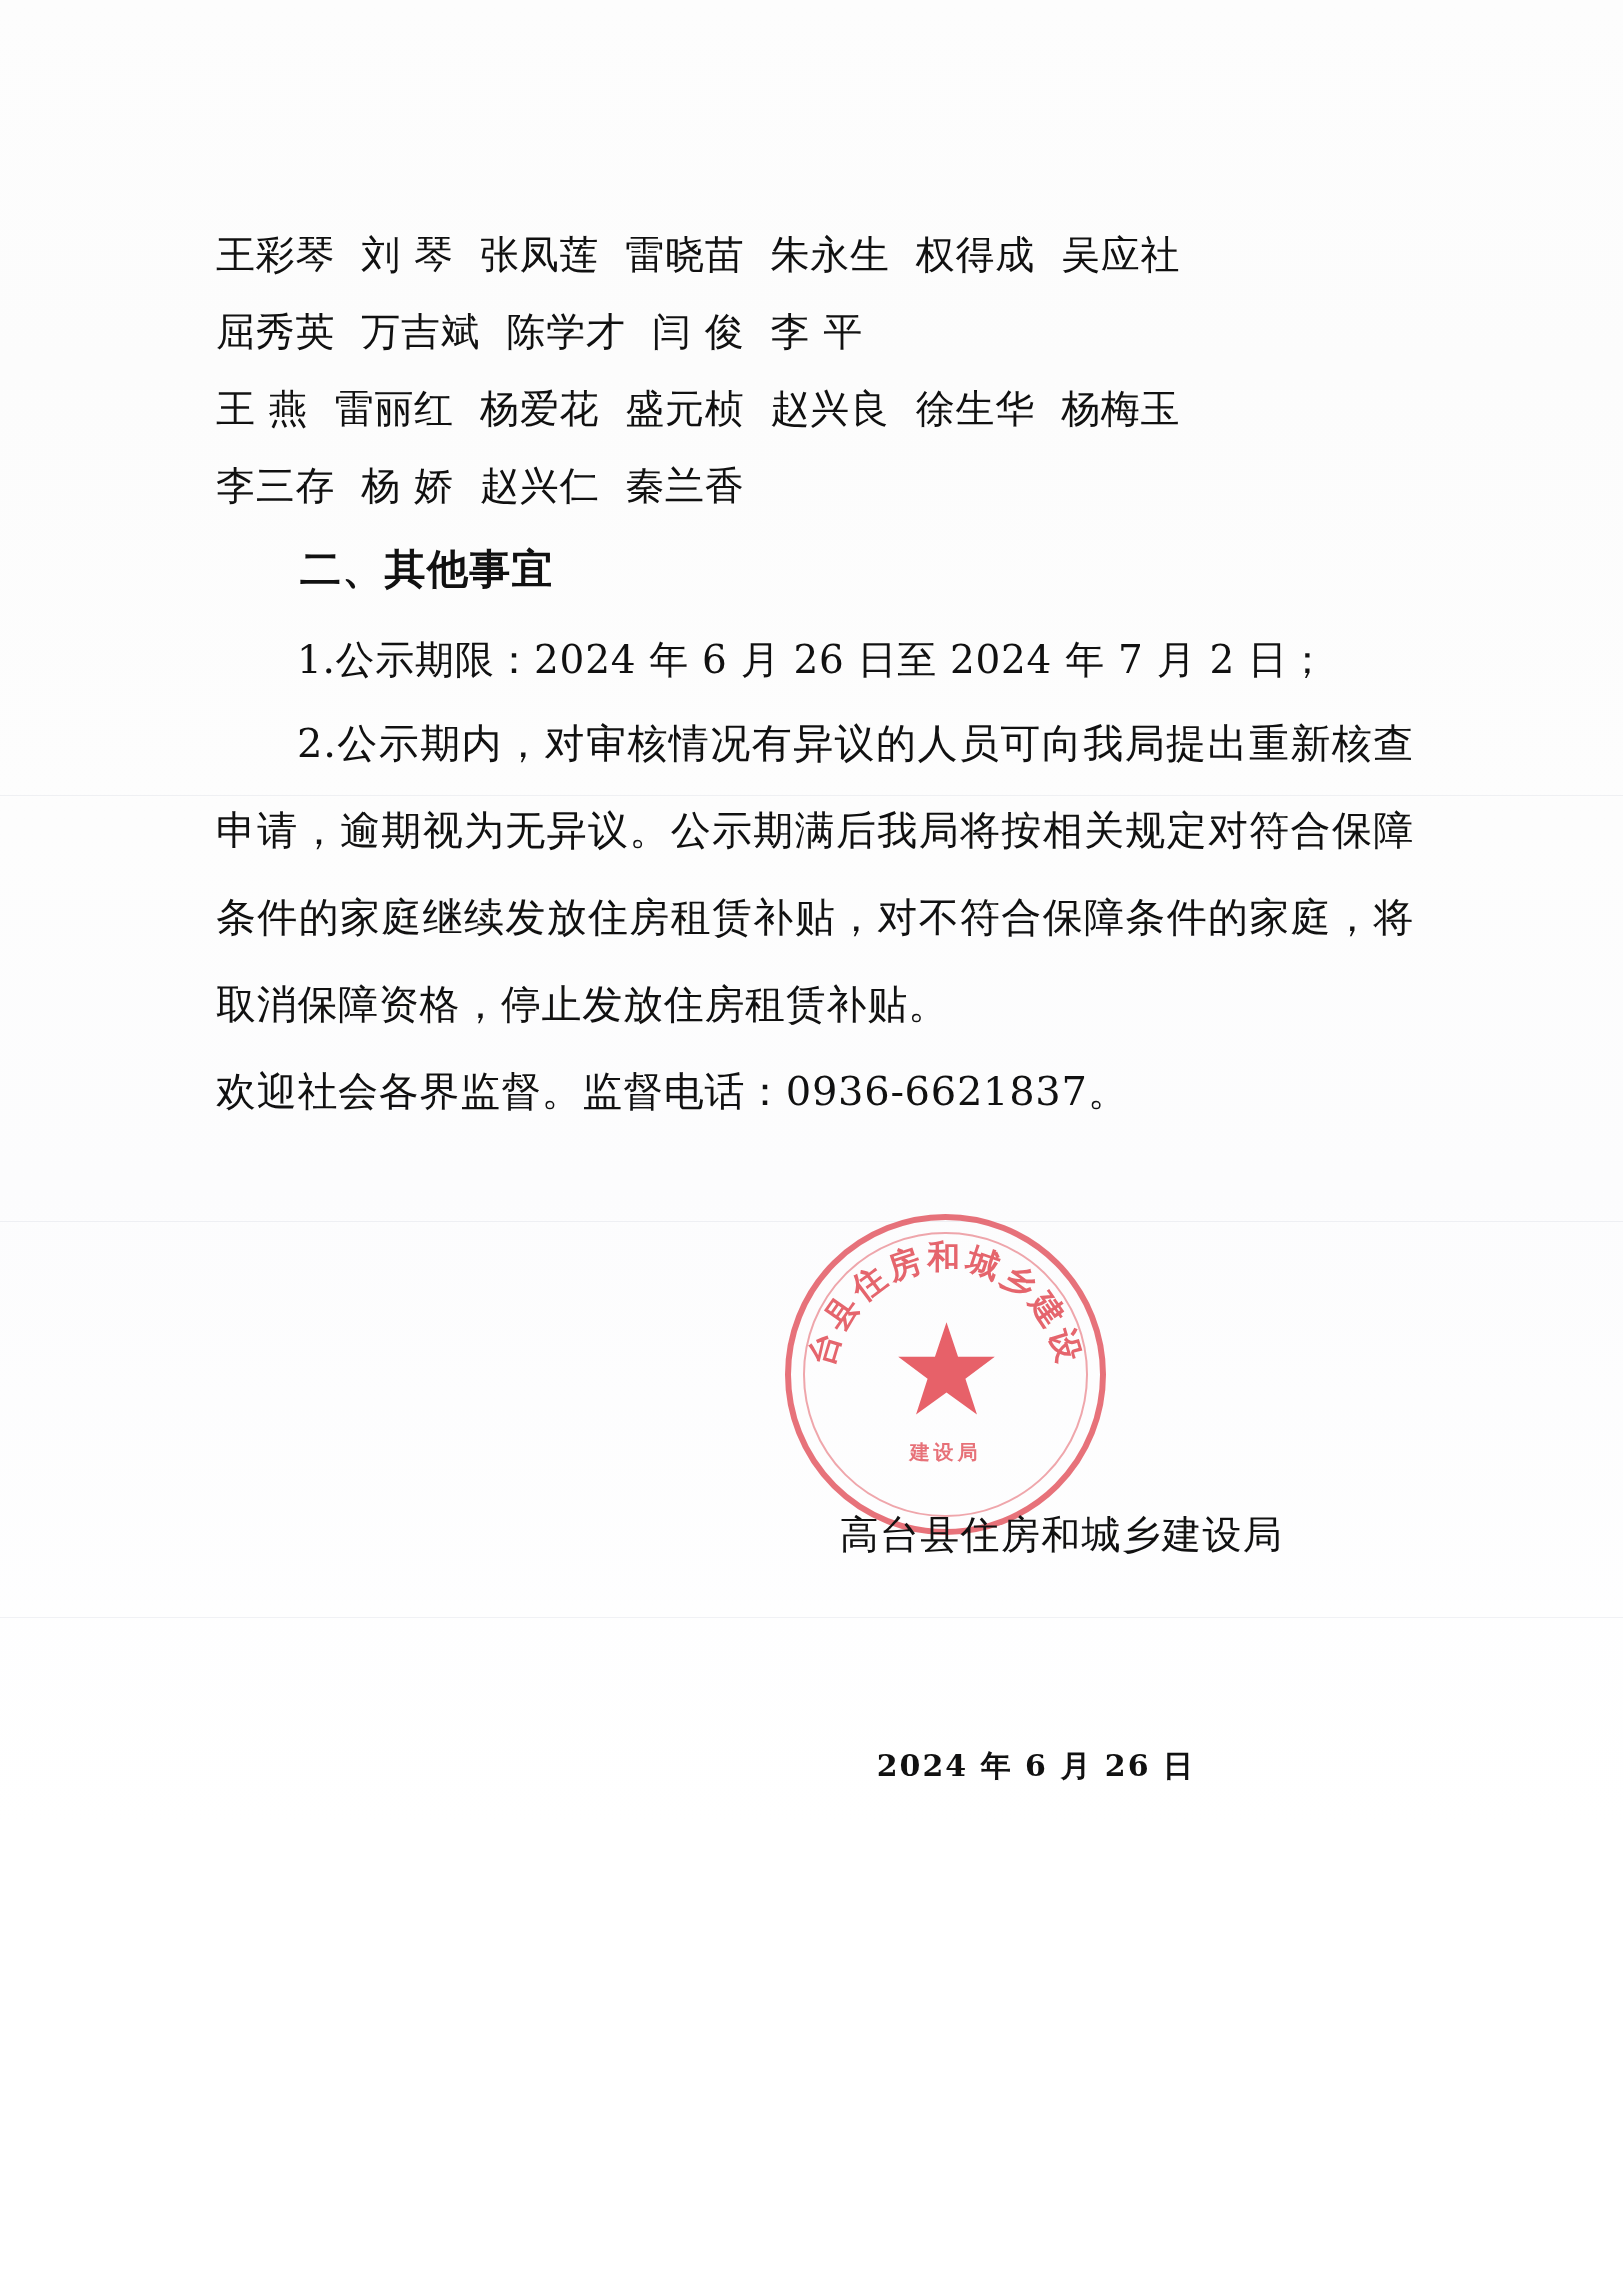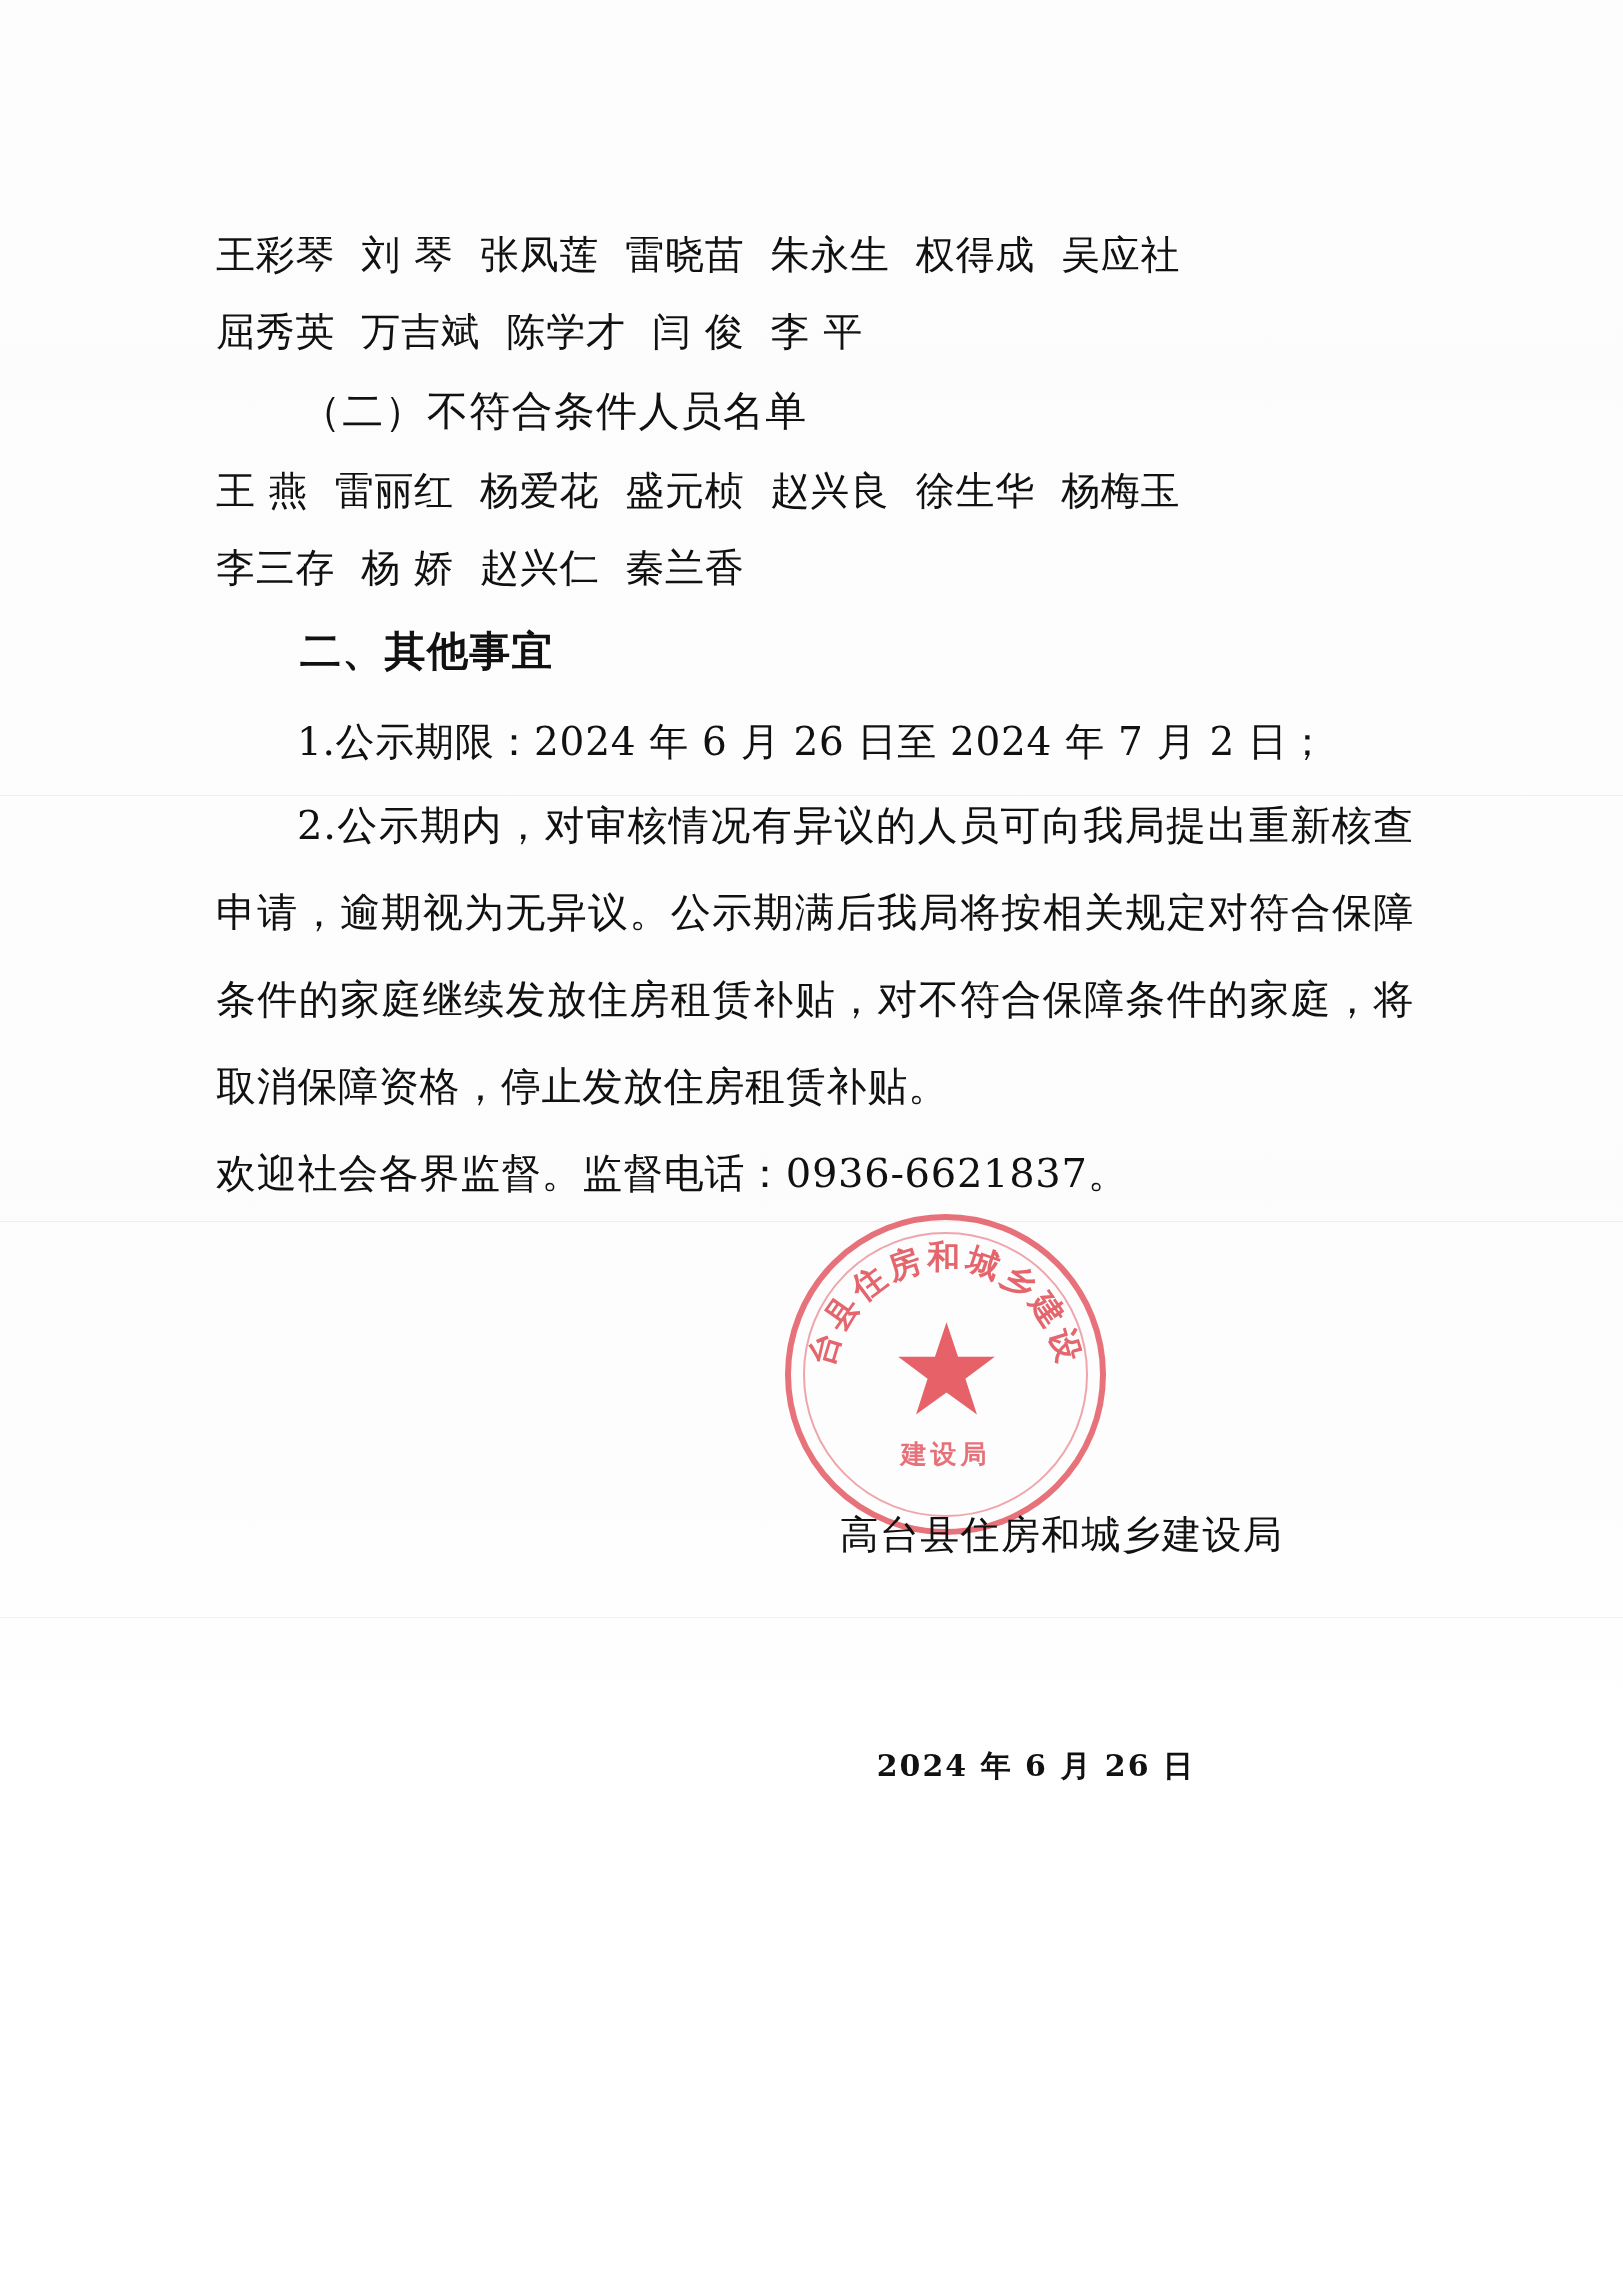--- a/index.html
+++ b/index.html
@@ -150,44 +150,43 @@
     color: rgba(226, 62, 72, 0.82);
   }
   .seal .arc-text {
     position: absolute;
     inset: 0;
   }
   .seal .bottom-text {
     position: absolute;
     left: 0;
     right: 0;
-    bottom: 63px;
+    bottom: 69px;
     text-align: center;
-    font-size: 26px;
+    font-size: 20px;
     font-weight: 700;
     letter-spacing: 3.9px;
     color: rgba(222, 58, 68, 0.72);
   }
 </style>
 </head>
 <body>
 
 <div class="page">
   <div class="paper"></div>
 
   <div class="scanline" style="top:795px;"></div>
   <div class="scanline" style="top:1221px;"></div>
   <div class="scanline" style="top:1617px;"></div>
 
   <div class="doc-body">
 
     <div class="names">王彩琴  刘 琴  张凤莲  雷晓苗  朱永生  权得成  吴应社</div>
     <div class="names">屈秀英  万吉斌  陈学才  闫 俊  李 平</div>
 
-    <div class="sub-heading">（二）不符合条件人员名单</div>
 
     <div class="names">王 燕  雷丽红  杨爱花  盛元桢  赵兴良  徐生华  杨梅玉</div>
     <div class="names">李三存  杨 娇  赵兴仁  秦兰香</div>
 
     <div class="gap-sm"></div>
 
     <div class="indent-heading">二、其他事宜</div>
 
     <div class="gap-sm"></div>
 

